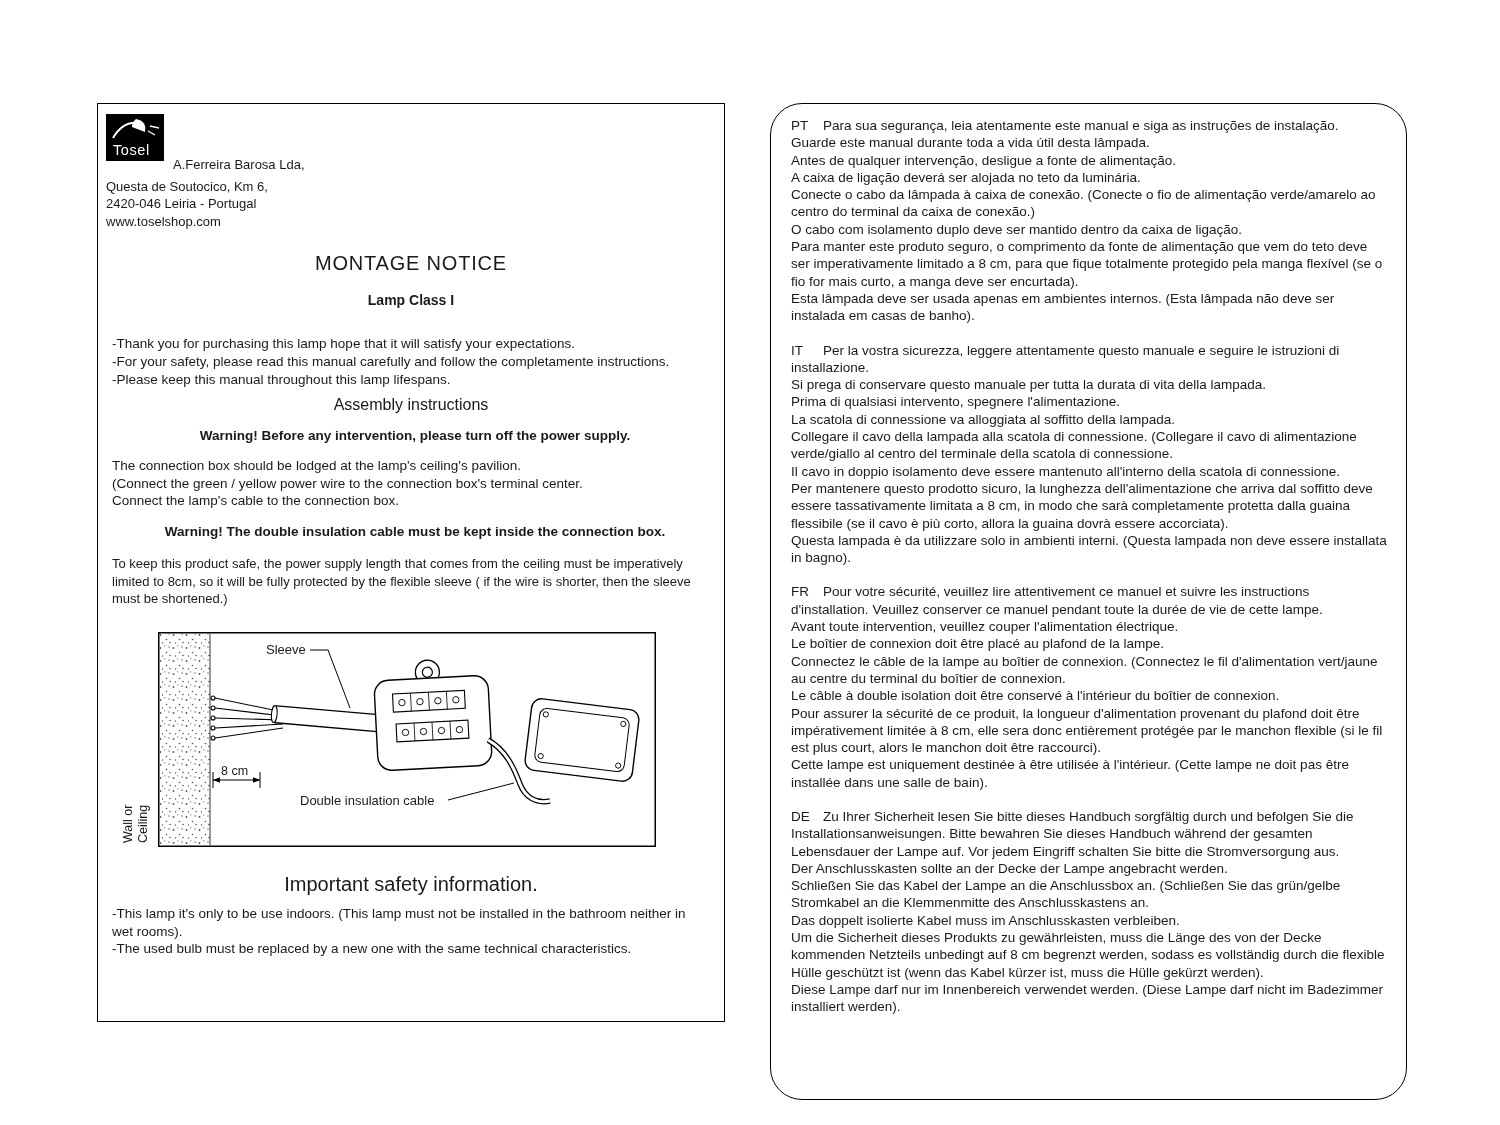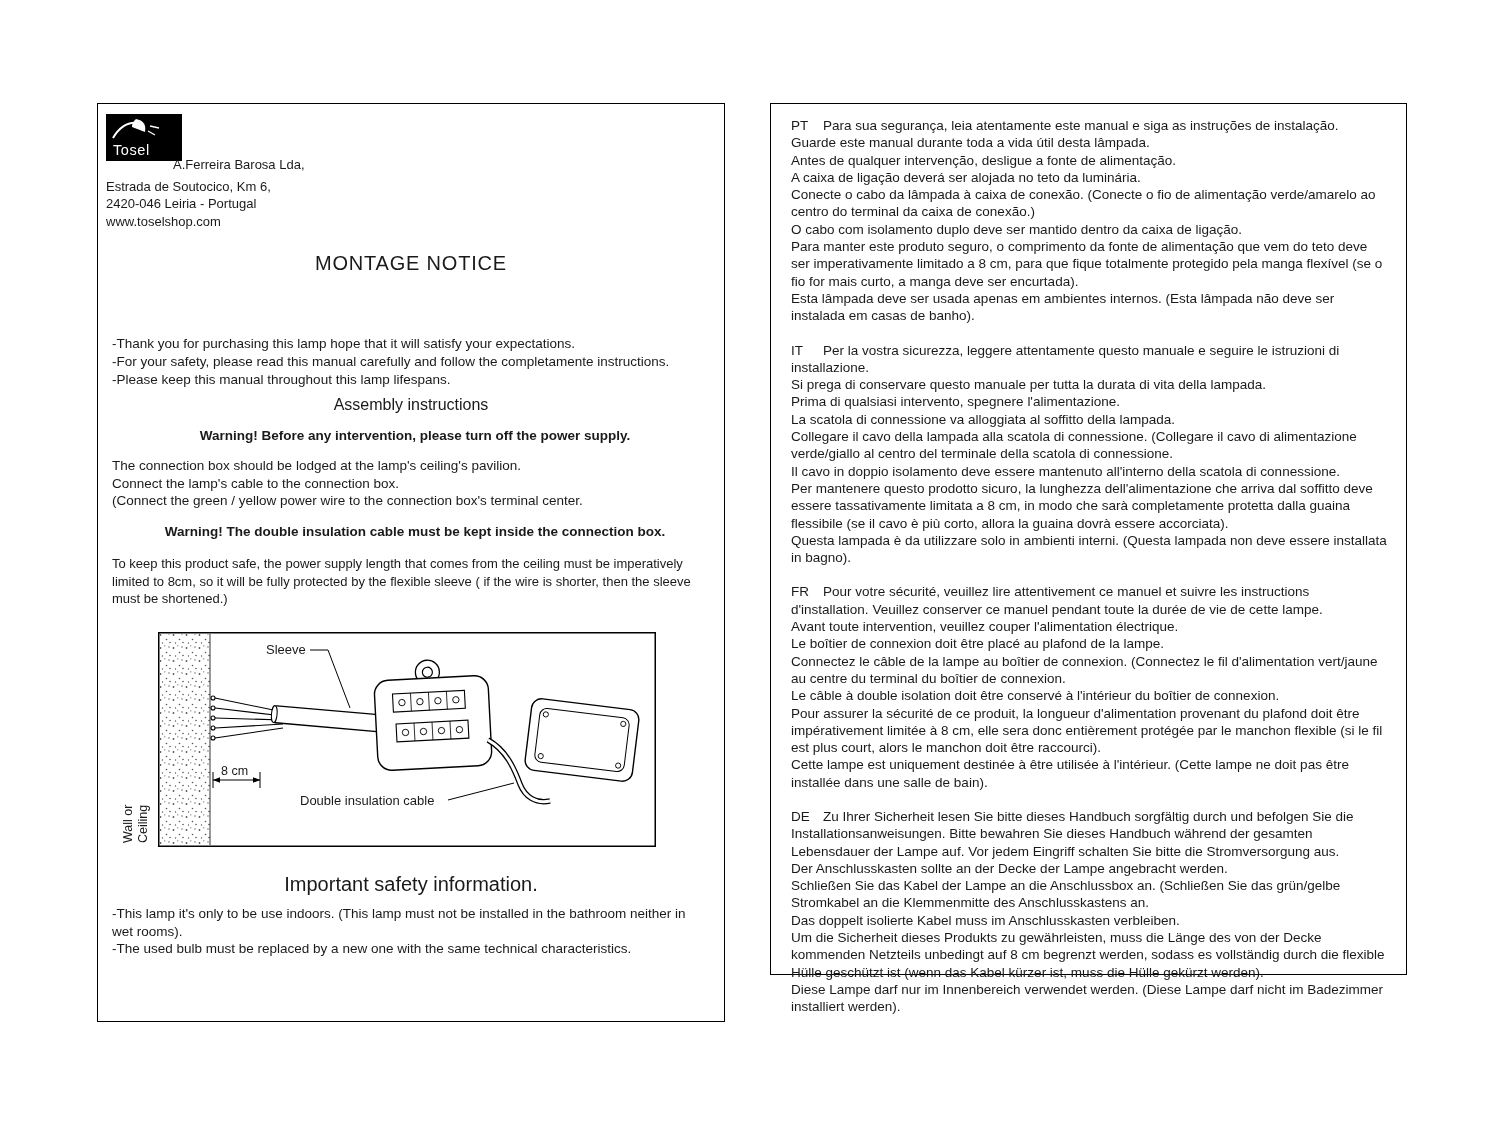--- a/index.html
+++ b/index.html
@@ -5,25 +5,25 @@
   * { margin:0; padding:0; box-sizing:border-box; }
   html,body { width:1500px; height:1125px; background:#ffffff; }
   body {
     position:relative;
     font-family:"Liberation Sans","DejaVu Sans",sans-serif;
     color:#1a1a1a;
     overflow:hidden;
   }
   .panel { position:absolute; background:#fff; border:1.5px solid #000; }
   .panel-left  { left:97px;  top:103px; width:628px; height:919px; }
-  .panel-right { left:770px; top:103px; width:637px; height:872px; padding:13px 18px 0 20px; }
+  .panel-right { left:770px; top:103px; width:637px; height:997px; padding:13px 18px 0 20px;border-radius:32px; }
 
   
   .panel-left > * { position:absolute; }
-  .logo { left:8px; top:10px; width:76px; height:47px; background:#000; color:#fff;padding-left:28px; }
+  .logo { left:8px; top:10px; width:58px; height:47px; background:#000; color:#fff;padding-left:28px; }
   .logo-lamp { position:absolute; left:3px; top:2px; width:56px; height:24px; }
   .logo-word { position:absolute; left:7px; bottom:3px; font-size:14.5px; letter-spacing:.6px; color:#fff; }
   .company-name { left:75px; top:53px; font-size:13px; }
   .address { left:8px; top:74px; font-size:13px; line-height:17.3px; }
   .title { left:0; right:0; top:148px; text-align:center; font-size:20px; font-weight:400; letter-spacing:.8px; }
   .subtitle { left:0; right:0; top:188px; text-align:center; font-size:14px; font-weight:700; }
   .intro { left:14px; top:231px; width:608px; font-size:13.5px; line-height:17.9px; }
   .h-assembly { left:0; right:0; top:292px; text-align:center; font-size:16px; font-weight:400; }
   .warning { font-size:13.5px; font-weight:700;text-align:center; }
   .w1 { left:14px; top:324px; width:606px; }
@@ -54,41 +54,42 @@
         <path d="M27 3 q11 2 9 13 l -13 -5 q0 -5 4 -8 z" fill="#fff"></path>
         <line x1="39" y1="15" x2="46" y2="19" stroke="#fff" stroke-width="1.3"></line>
         <line x1="41" y1="10" x2="50" y2="12" stroke="#fff" stroke-width="1.3"></line>
       </svg>
       <div class="logo-word">Tosel</div>
     </div>
 
     <div class="company-name">A.Ferreira Barosa Lda,</div>
 
     <div class="address">
-      <div>Estrada de Soutocico, Km 6,</div>
+      <div>Questa de Soutocico, Km 6,</div>
       <div>2420-046 Leiria - Portugal</div>
       <div>www.toselshop.com</div>
     </div>
 
     <h1 class="title">MONTAGE NOTICE</h1>
+    <h2 class="subtitle">Lamp Class I</h2>
 
     <div class="intro">
       <div>-Thank you for purchasing this lamp hope that it will satisfy your expectations.</div>
       <div>-For your safety, please read this manual carefully and follow the completamente instructions.</div>
       <div>-Please keep this manual throughout this lamp lifespans.</div>
     </div>
 
     <h3 class="h-assembly">Assembly instructions</h3>
 
     <p class="warning w1">Warning! Before any intervention, please turn off the power supply.</p>
 
     <div class="connection">
       <div>The connection box should be lodged at the lamp's ceiling's pavilion.</div>
+      <div>(Connect the green / yellow power wire to the connection box's terminal center.</div>
       <div>Connect the lamp's cable to the connection box.</div>
-      <div>(Connect the green / yellow power wire to the connection box's terminal center.</div>
     </div>
 
     <p class="warning w2">Warning! The double insulation cable must be kept inside the connection box.</p>
 
     <p class="para-keep">To keep this product safe, the power supply length that comes from the ceiling must be imperatively limited to 8cm, so it will be fully protected by the flexible sleeve ( if the wire is shorter, then the sleeve must be shortened.)</p>
 
     <svg class="diagram" viewBox="-40 0 538 215">
       <defs>
         <pattern id="stipple" width="13" height="13" patternUnits="userSpaceOnUse">
           <circle cx="2.5" cy="3" r="0.9" fill="#555"></circle>

